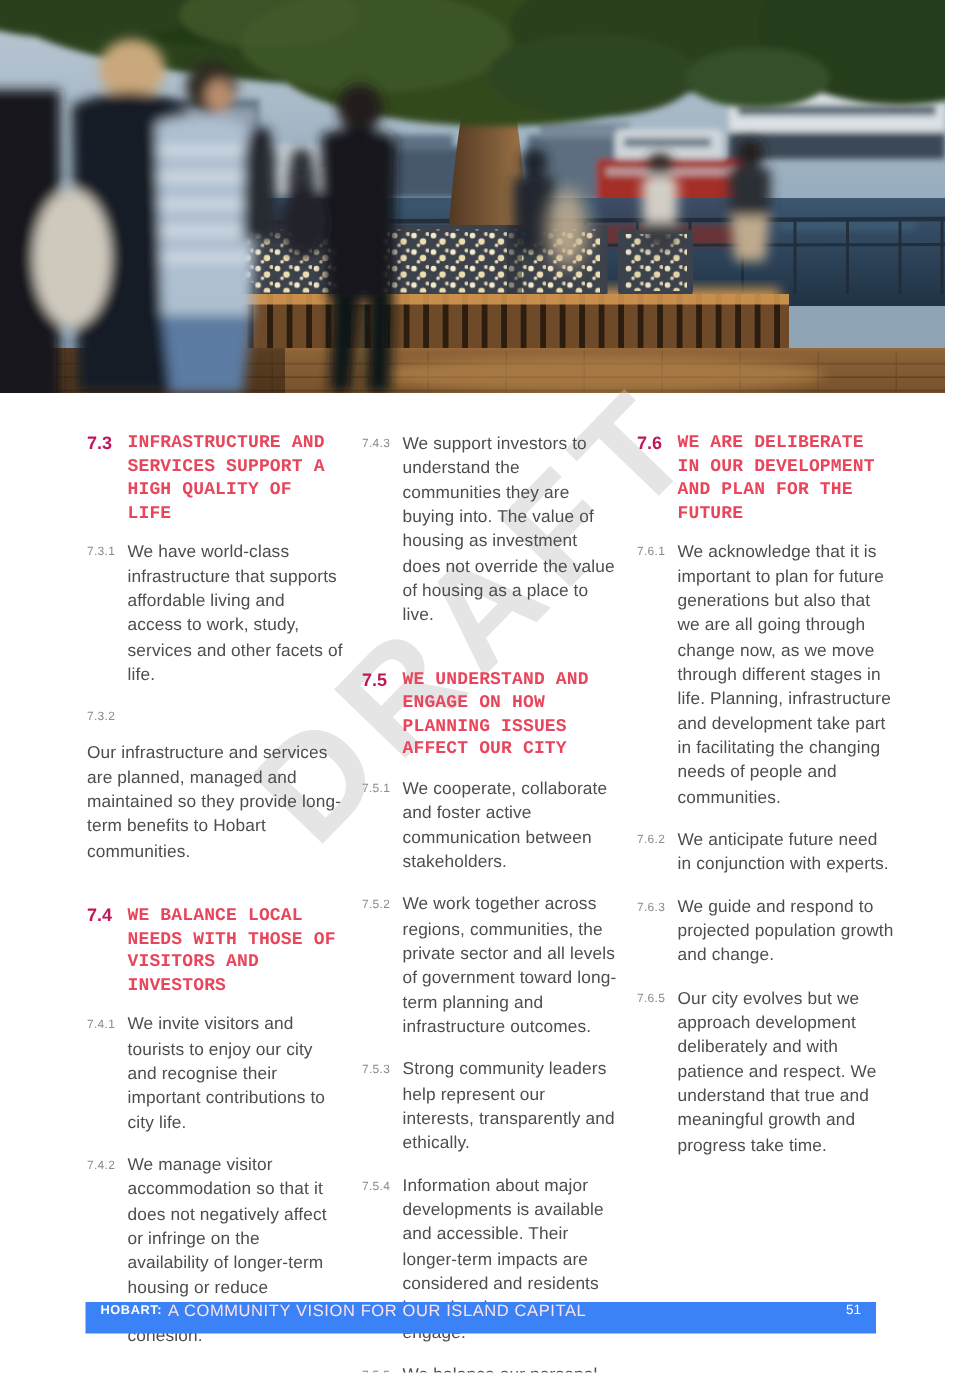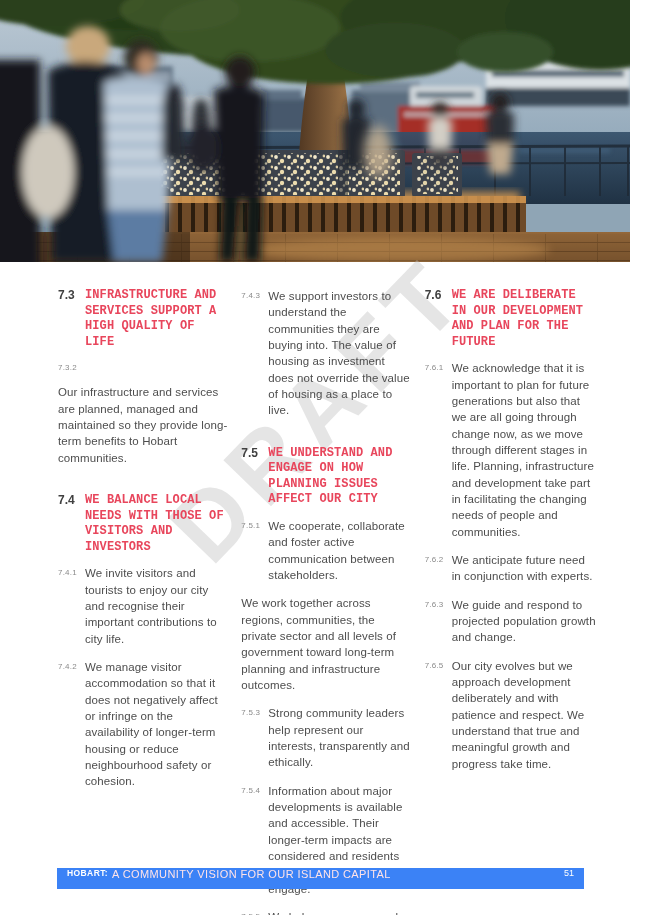--- a/index.html
+++ b/index.html
@@ -23,21 +23,21 @@
   
   .content{
     position:absolute;left:0;top:288px;width:646px;
     padding:0 50px 0 58px;box-sizing:border-box;
     display:flex;gap:12px;z-index:1;
   }
   .col{flex:1 1 0;min-width:0;}
   section{margin:0 0 27px 0;}
   .sec-head{display:flex;margin-bottom:10px;}
   .sec-num{
-    flex:0 0 27px;font-size:12px;font-weight:bold;color:#404040;line-height:1.3;
+    flex:0 0 27px;font-size:12px;font-weight:bold;color:#be185d;line-height:1.3;
   }
   .sec-title{
     margin:0;font-size:12px;font-weight:bold;color:#e8465c;line-height:1.3;letter-spacing:.1px;font-family:Liberation Mono, monospace;
   }
   .item{display:flex;margin-bottom:12px;}
   .item-num{
     flex:0 0 27px;font-size:8px;color:#8a8a8a;padding-top:3px;letter-spacing:.2px;
   }
   .item-text{
     margin:0;font-size:11.5px;color:#4d4d4d;line-height:1.42;letter-spacing:.1px;
@@ -244,20 +244,24 @@
 
   <div class="content">
 
     <div class="col">
       <section>
         <div class="sec-head">
           <span class="sec-num">7.3</span>
           <h3 class="sec-title">INFRASTRUCTURE AND SERVICES SUPPORT A HIGH QUALITY OF LIFE</h3>
         </div>
         <div class="item">
+          <span class="item-num">7.3.1</span>
+          <p class="item-text">We have world-class infrastructure that supports affordable living and access to work, study, services and other facets of life.</p>
+        </div>
+        <div class="item">
           <span class="item-num">7.3.2</span>
         </div>
         <div class="item">
           <p class="item-text">Our infrastructure and services are planned, managed and maintained so they provide long-term benefits to Hobart communities.</p>
         </div>
       </section>
       <section>
         <div class="sec-head">
           <span class="sec-num">7.4</span>
           <h3 class="sec-title">WE BALANCE LOCAL NEEDS WITH THOSE OF VISITORS AND INVESTORS</h3>
@@ -283,20 +287,21 @@
       <section>
         <div class="sec-head">
           <span class="sec-num">7.5</span>
           <h3 class="sec-title">WE UNDERSTAND AND ENGAGE ON HOW PLANNING ISSUES AFFECT OUR CITY</h3>
         </div>
         <div class="item">
           <span class="item-num">7.5.1</span>
           <p class="item-text">We cooperate, collaborate and foster active communication between stakeholders.</p>
         </div>
         <div class="item">
+          <span class="item-num">7.5.2</span>
           <p class="item-text">We work together across regions, communities, the private sector and all levels of government toward long-term planning and infrastructure outcomes.</p>
         </div>
         <div class="item">
           <span class="item-num">7.5.3</span>
           <p class="item-text">Strong community leaders help represent our interests, transparently and ethically.</p>
         </div>
         <div class="item">
           <span class="item-num">7.5.4</span>
           <p class="item-text">Information about major developments is available and accessible. Their longer-term impacts are considered and residents have the chance to engage.</p>
         </div>

